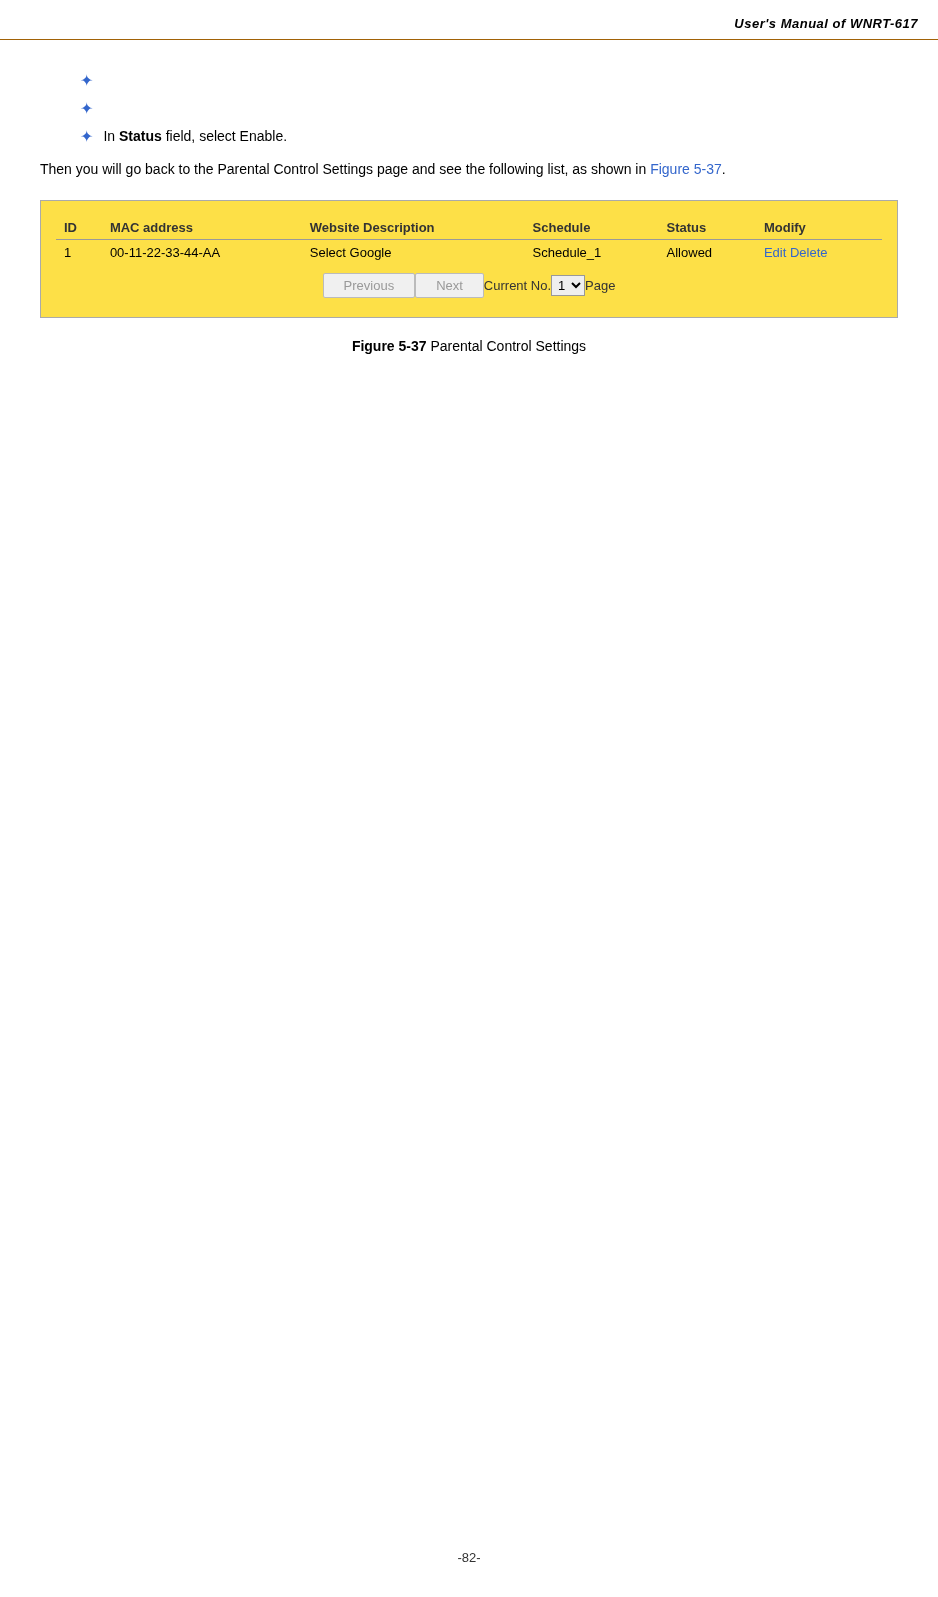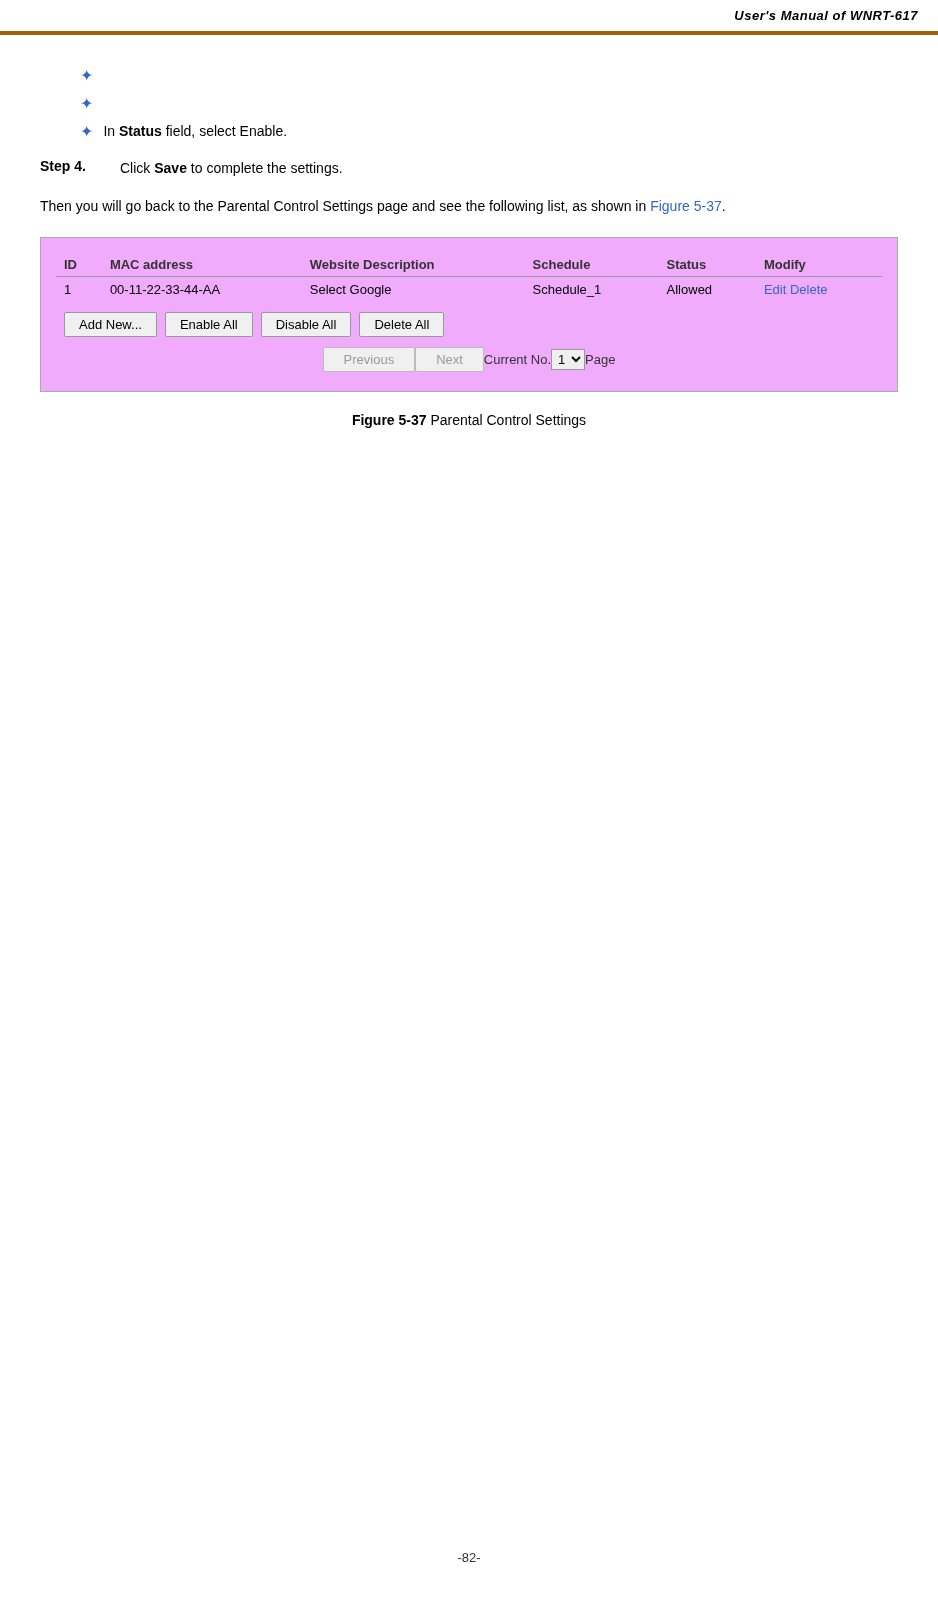--- a/index.html
+++ b/index.html
@@ -10,23 +10,24 @@
       color: #000;
       width: 938px;
       min-height: 1597px;
       position: relative;
     }
     .header {
       text-align: right;
       font-style: italic;
       font-size: 13px;
       padding: 8px 20px 8px 20px;
-      border-bottom: 4px solid #a16207;
+      border-bottom: 1px solid #a16207;
       font-weight: bold;
       letter-spacing: 0.5px;
+      margin-top: 8px;
     }
     .content {
       padding: 20px 40px 20px 40px;
     }
     .bullet-list {
       margin: 10px 0 10px 40px;
     }
     .bullet-item {
       display: flex;
       align-items: flex-start;
@@ -63,21 +64,21 @@
       line-height: 1.6;
     }
     .link-blue {
       color: #3366cc;
       text-decoration: none;
     }
     .figure-container {
       border: 1px solid #aaa;
       margin: 20px 0;
       padding: 15px;
-      background: #f0abfc;
+      background: #fde047;
     }
     .figure-table {
       width: 100%;
       border-collapse: collapse;
       font-size: 13px;
     }
     .figure-table th {
       text-align: left;
       padding: 4px 8px;
       font-weight: bold;
@@ -171,26 +172,20 @@
 
     <div class="bullet-item">
       <span class="bullet-icon">✦</span>
       <span class="bullet-text">
         <span>In </span><strong>Status</strong><span> field, select Enable.</span>
       </span>
     </div>
 
   </div>
 
-  <div class="step-line">
-    <span class="step-label">Step 4.</span>
-    <span class="step-content">
-      <span>Click </span><strong>Save</strong><span> to complete the settings.</span>
-    </span>
-  </div>
 
   <div class="paragraph">
     <span>Then you will go back to the Parental Control Settings page and see the following list, as shown in </span><a href="#" class="link-blue">Figure 5-37</a><span>.</span>
   </div>
 
   <div class="figure-container">
 
     <table class="figure-table">
       <thead>
         <tr>
@@ -210,26 +205,20 @@
           <td>Schedule_1</td>
           <td>Allowed</td>
           <td>
             <a href="#" class="table-link">Edit</a>
             <a href="#" class="table-link">Delete</a>
           </td>
         </tr>
       </tbody>
     </table>
 
-    <div class="buttons-row">
-      <button class="table-btn">Add New...</button>
-      <button class="table-btn">Enable All</button>
-      <button class="table-btn">Disable All</button>
-      <button class="table-btn">Delete All</button>
-    </div>
 
     <div class="pagination-row">
       <button class="prev-next-btn">Previous</button>
       <button class="prev-next-btn">Next</button>
       <span class="pagination-text">Current No.</span>
       <select class="page-select">
         <option>1</option>
       </select>
       <span class="pagination-text">Page</span>
     </div>

